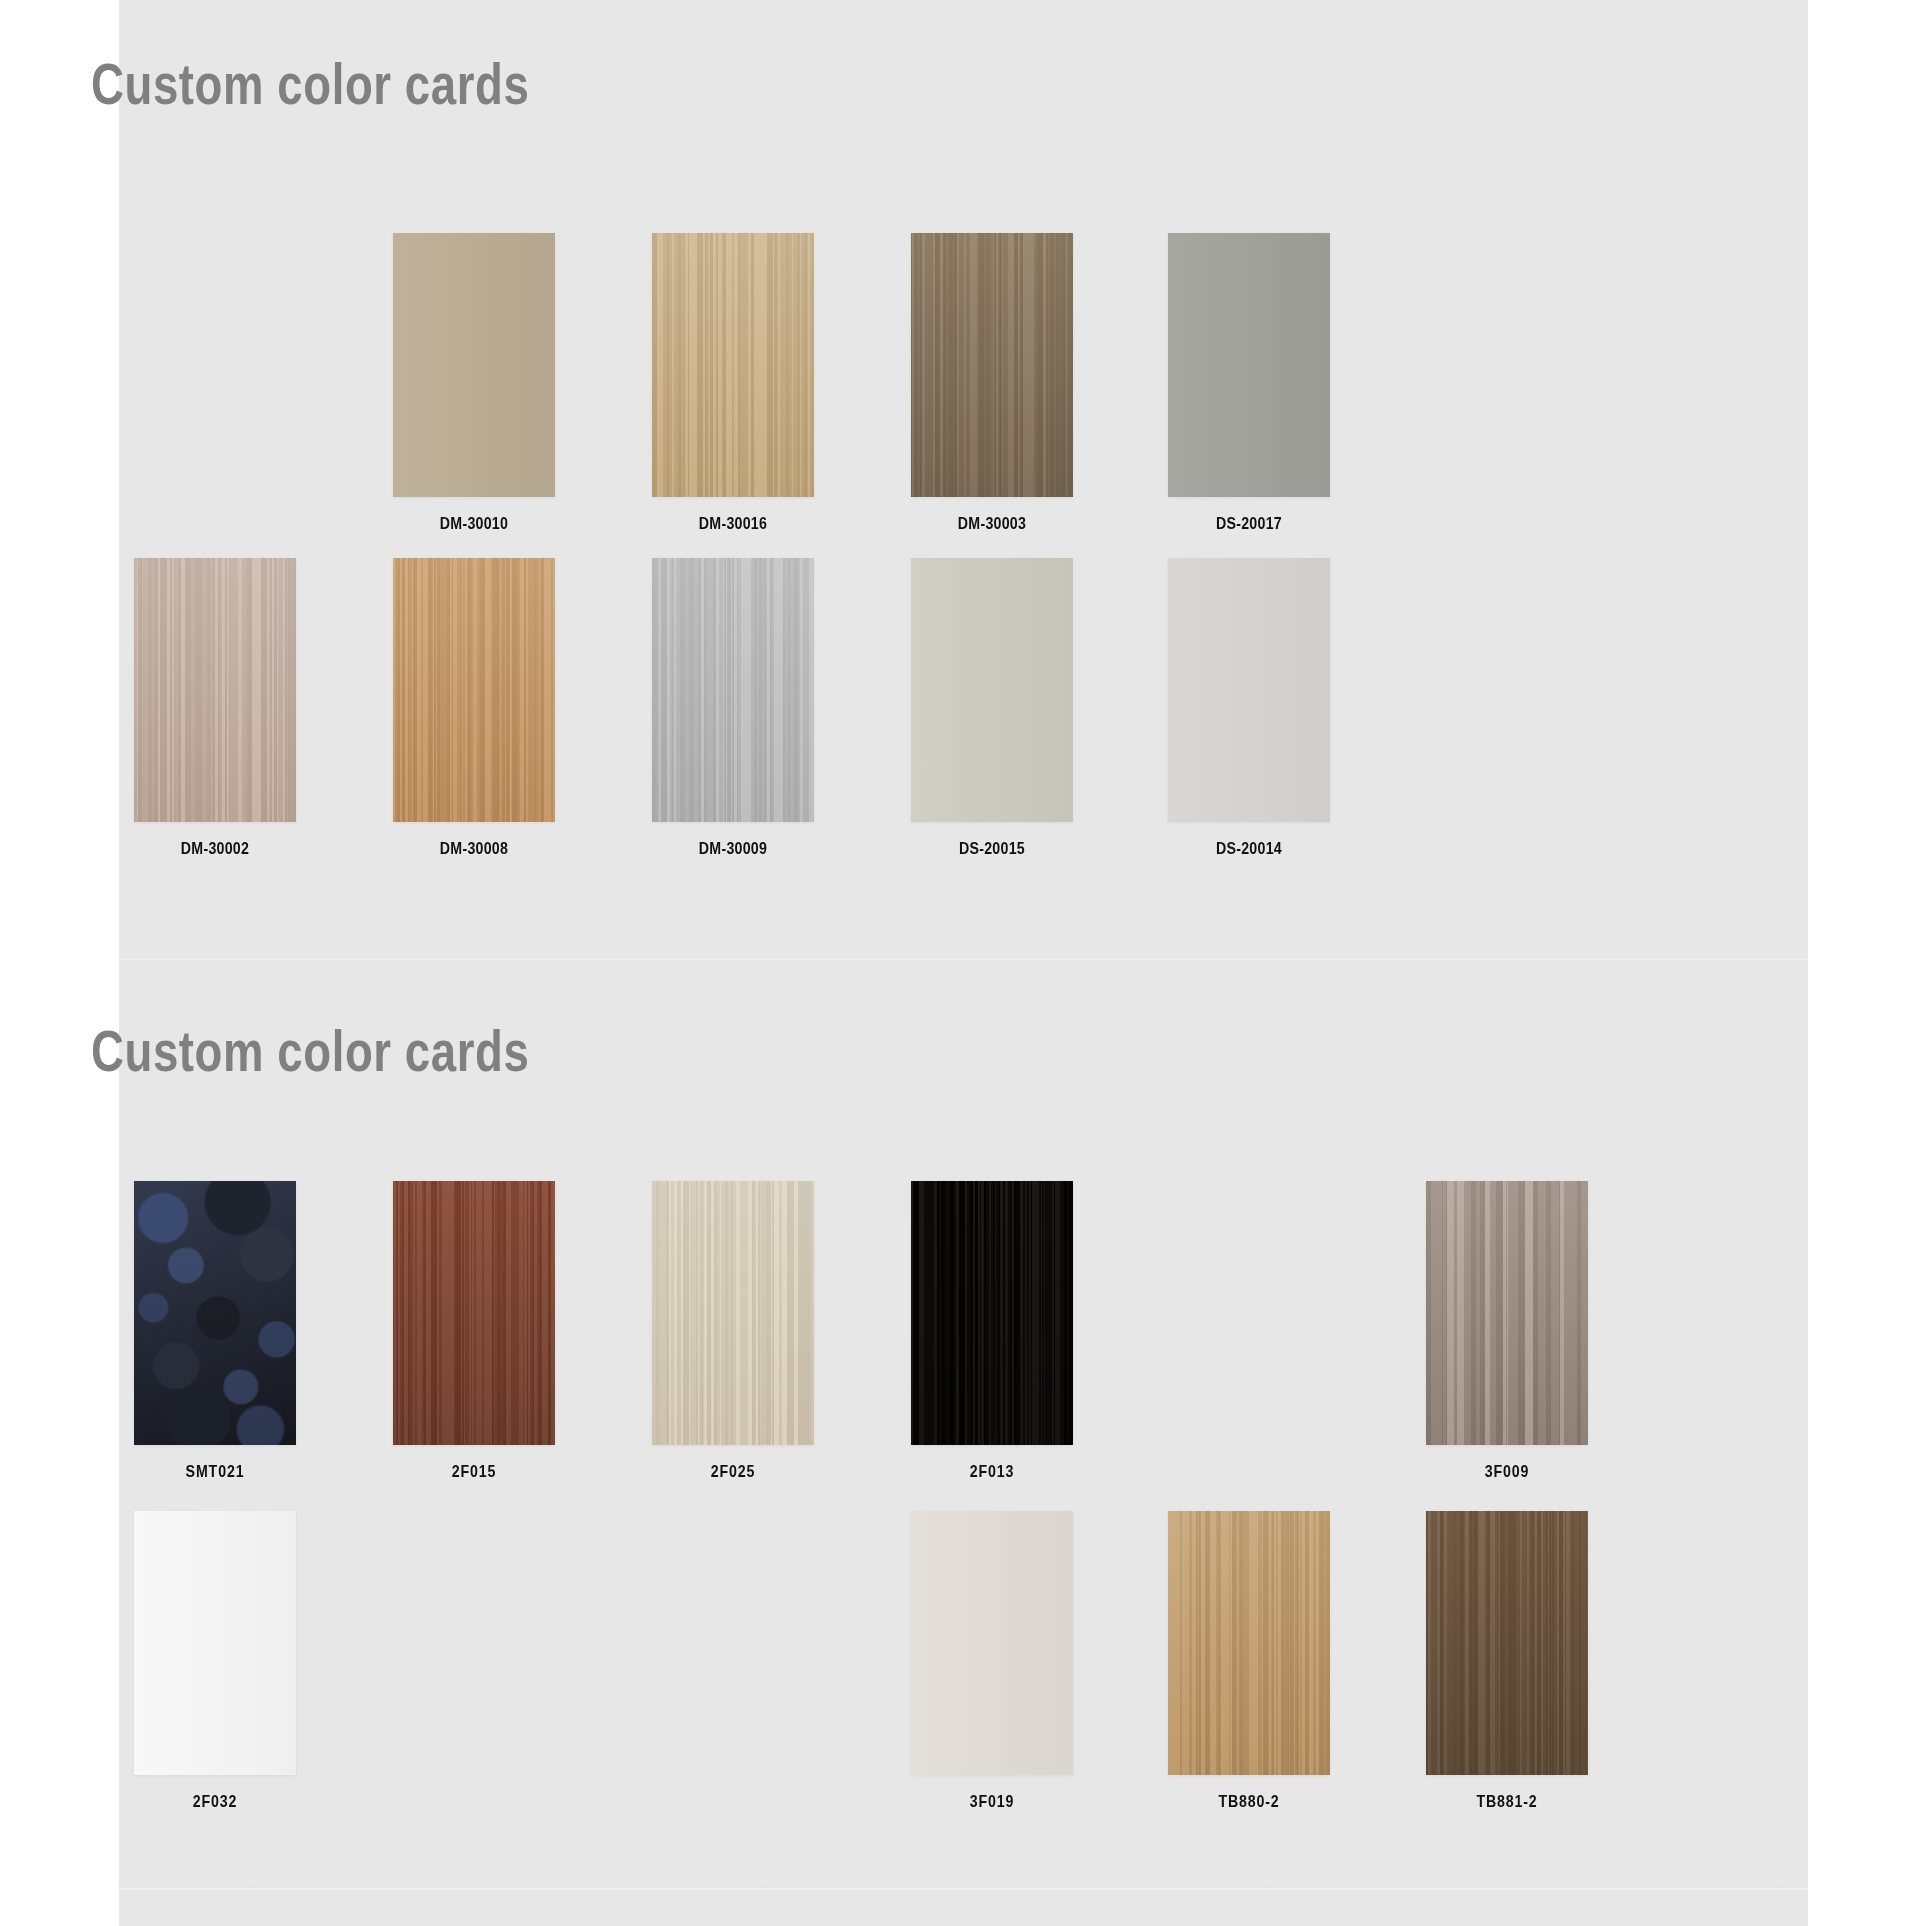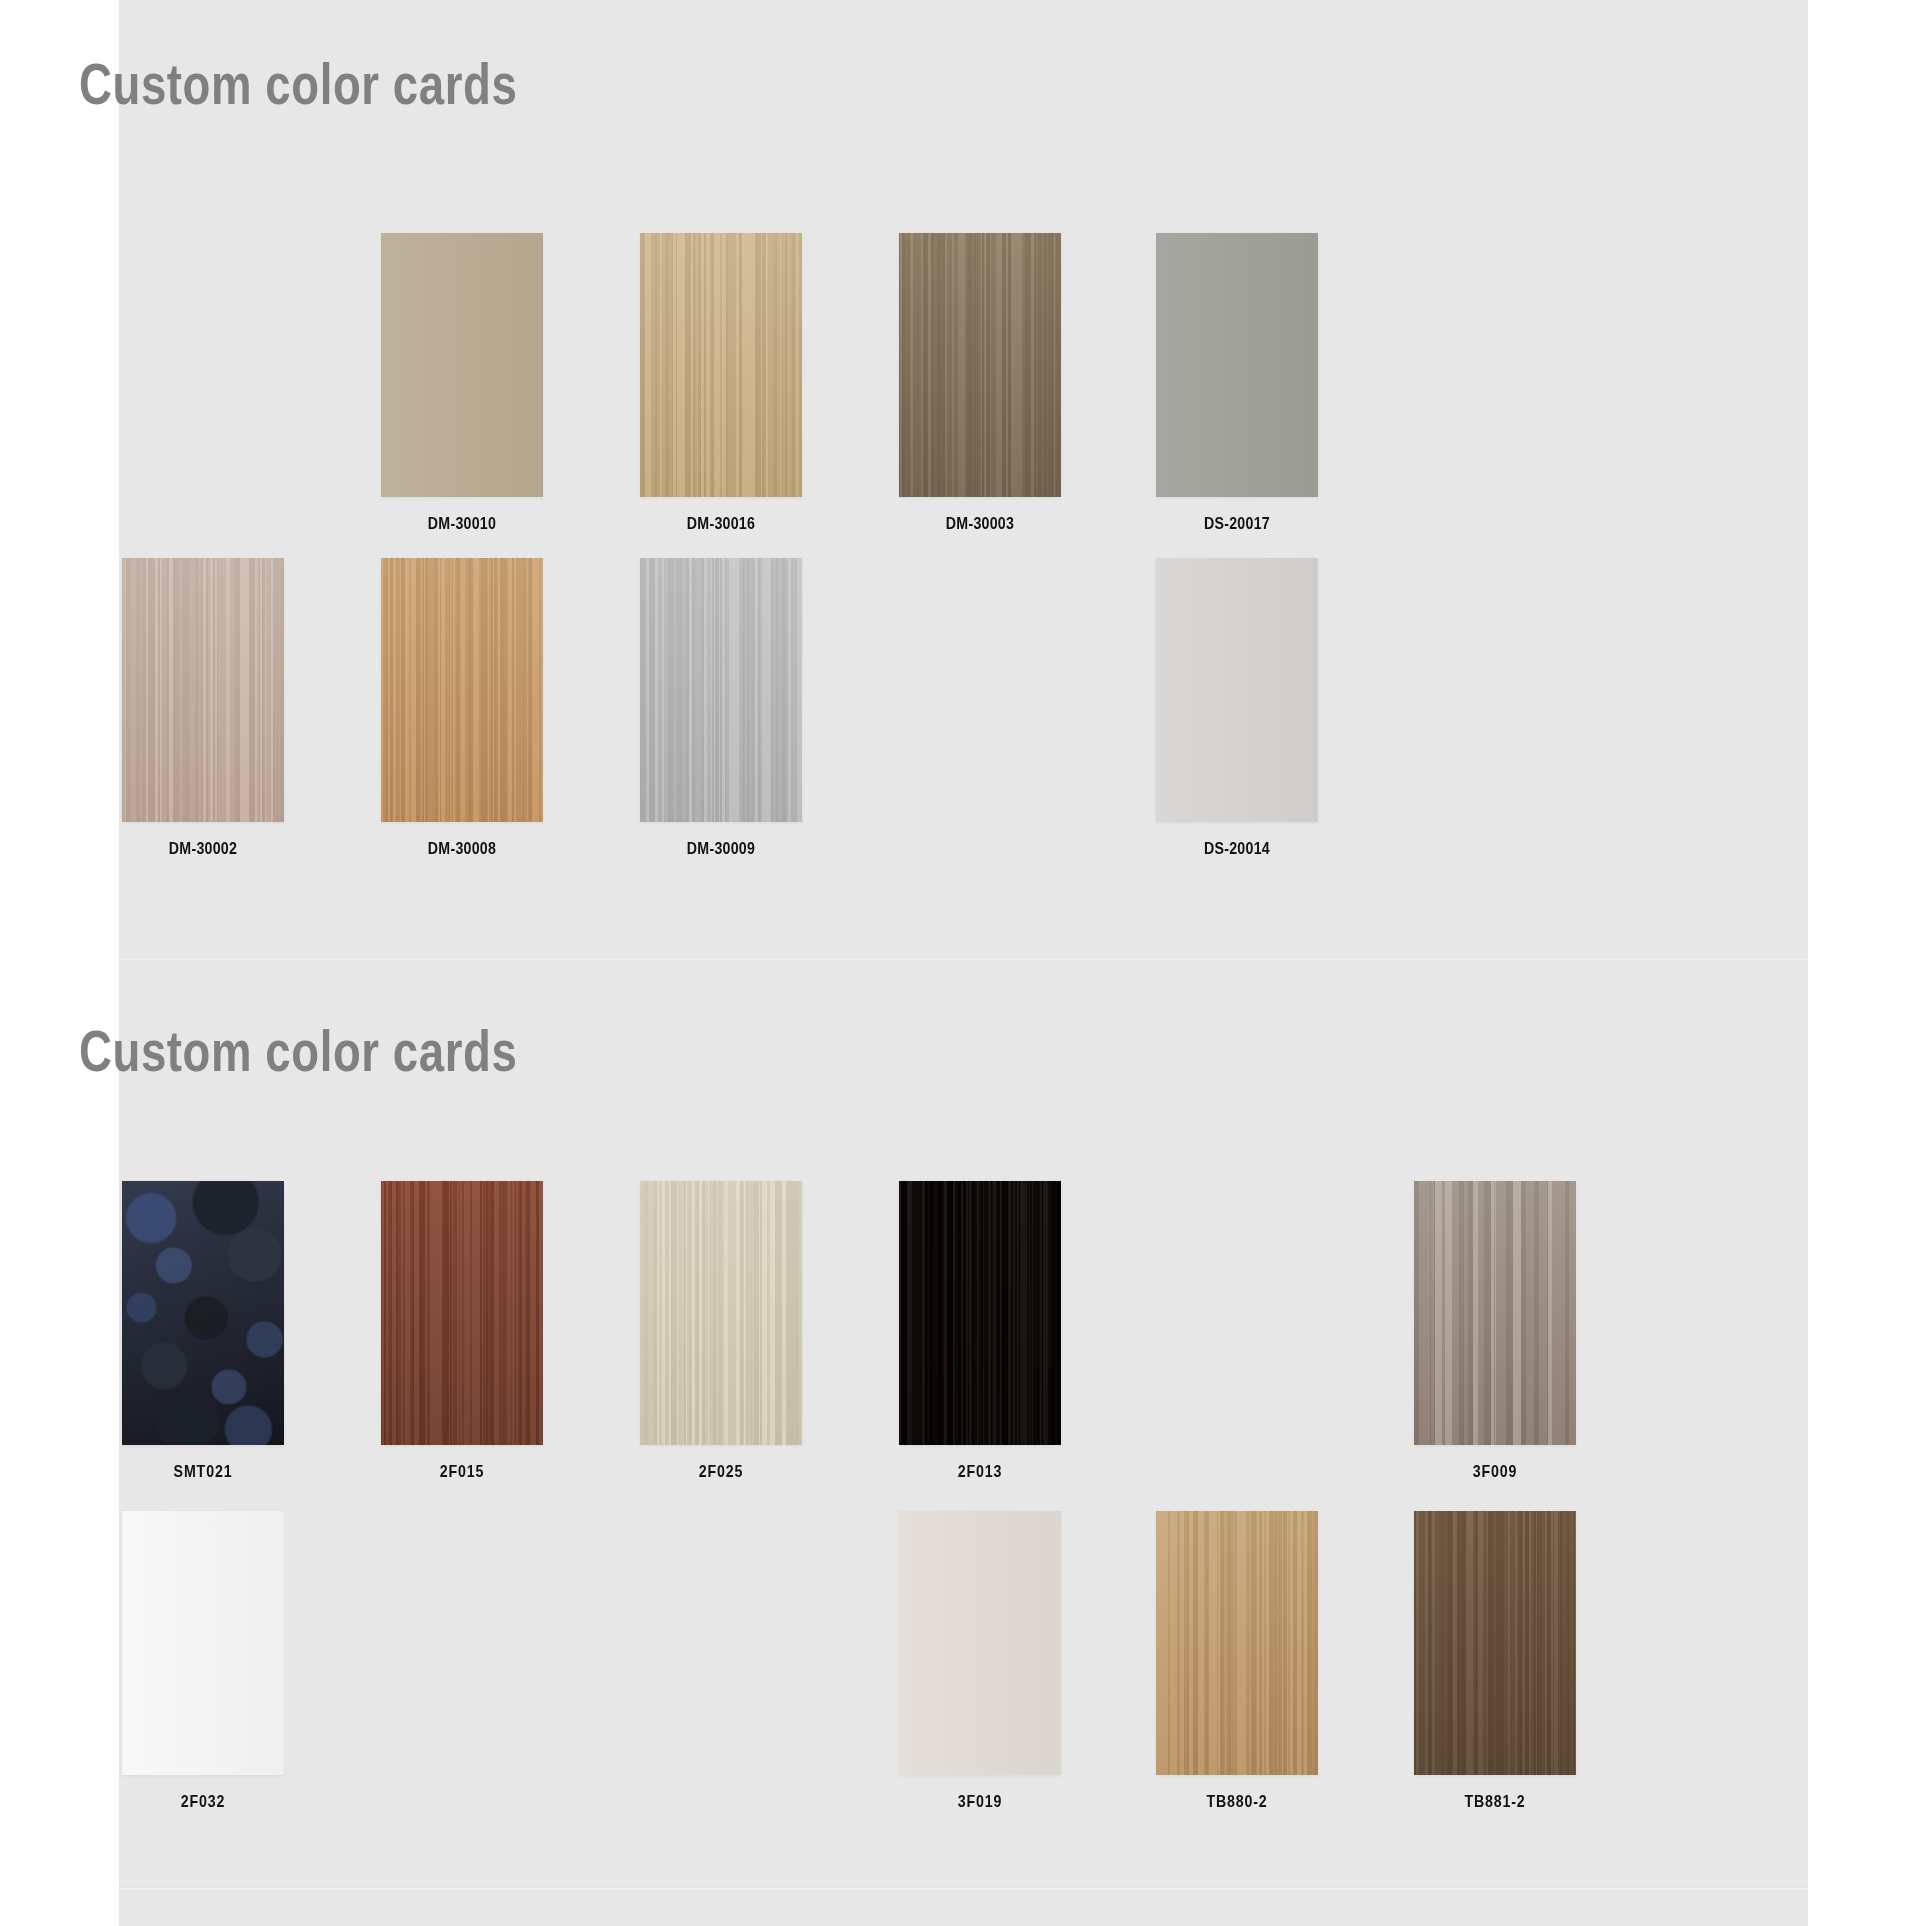--- a/index.html
+++ b/index.html
@@ -23,21 +23,21 @@
     position: absolute;
     left: 119px;
     top: 0;
     width: 1689px;
     height: 1926px;
     background: #e7e7e7;
     box-sizing: border-box;
   }
   .section {
     position: absolute;
-    left: 0;
+    left: 12px;
     width: 1689px;
     box-sizing: border-box;
     text-decoration: underline;
   }
   #section-0 { top: 0px;    height: 960px; }
   #section-1 { top: 960px; height: 930px; }
 
   .divider {
     position: absolute;
     left: 119px;
@@ -163,20 +163,26 @@
               <div class="tex" style="background: linear-gradient(rgba(255, 255, 255, 0.1), rgba(0, 0, 0, 0.1)), linear-gradient(to right, rgb(205, 163, 117) 0%, rgb(205, 163, 117) 1.05%, rgb(192, 150, 104) 1.05%, rgb(192, 150, 104) 2.7%, rgb(185, 143, 97) 2.7%, rgb(185, 143, 97) 4.02%, rgb(205, 163, 117) 4.02%, rgb(205, 163, 117) 5.37%, rgb(185, 143, 97) 5.37%, rgb(185, 143, 97) 7.33%, rgb(205, 163, 117) 7.33%, rgb(205, 163, 117) 9.17%, rgb(185, 143, 97) 9.17%, rgb(185, 143, 97) 9.75%, rgb(192, 150, 104) 9.75%, rgb(192, 150, 104) 11.63%, rgb(205, 163, 117) 11.63%, rgb(205, 163, 117) 12.22%, rgb(185, 143, 97) 12.22%, rgb(185, 143, 97) 13.07%, rgb(185, 143, 97) 13.07%, rgb(185, 143, 97) 15.04%, rgb(205, 163, 117) 15.04%, rgb(205, 163, 117) 16.31%, rgb(205, 163, 117) 16.31%, rgb(205, 163, 117) 17.42%, rgb(192, 150, 104) 17.42%, rgb(192, 150, 104) 18.58%, rgb(205, 163, 117) 18.58%, rgb(205, 163, 117) 19.8%, rgb(205, 163, 117) 19.8%, rgb(205, 163, 117) 21.68%, rgb(185, 143, 97) 21.68%, rgb(185, 143, 97) 23.27%, rgb(185, 143, 97) 23.27%, rgb(185, 143, 97) 24.25%, rgb(192, 150, 104) 24.25%, rgb(192, 150, 104) 24.76%, rgb(205, 163, 117) 24.76%, rgb(205, 163, 117) 25.32%, rgb(185, 143, 97) 25.32%, rgb(185, 143, 97) 26.4%, rgb(205, 163, 117) 26.4%, rgb(205, 163, 117) 27.13%, rgb(185, 143, 97) 27.13%, rgb(185, 143, 97) 28.97%, rgb(192, 150, 104) 28.97%, rgb(192, 150, 104) 31.03%, rgb(192, 150, 104) 31.03%, rgb(192, 150, 104) 32.49%, rgb(192, 150, 104) 32.49%, rgb(192, 150, 104) 33.64%, rgb(185, 143, 97) 33.64%, rgb(185, 143, 97) 34.88%, rgb(205, 163, 117) 34.88%, rgb(205, 163, 117) 36.53%, rgb(185, 143, 97) 36.53%, rgb(185, 143, 97) 37.14%, rgb(205, 163, 117) 37.14%, rgb(205, 163, 117) 37.91%, rgb(205, 163, 117) 37.91%, rgb(205, 163, 117) 39.73%, rgb(192, 150, 104) 39.73%, rgb(192, 150, 104) 40.51%, rgb(192, 150, 104) 40.51%, rgb(192, 150, 104) 41.67%, rgb(185, 143, 97) 41.67%, rgb(185, 143, 97) 42.58%, rgb(205, 163, 117) 42.58%, rgb(205, 163, 117) 43.15%, rgb(192, 150, 104) 43.15%, rgb(192, 150, 104) 44.52%, rgb(205, 163, 117) 44.52%, rgb(205, 163, 117) 45.57%, rgb(192, 150, 104) 45.57%, rgb(192, 150, 104) 46.11%, rgb(185, 143, 97) 46.11%, rgb(185, 143, 97) 48.02%, rgb(192, 150, 104) 48.02%, rgb(192, 150, 104) 49.19%, rgb(205, 163, 117) 49.19%, rgb(205, 163, 117) 50.38%, rgb(205, 163, 117) 50.38%, rgb(205, 163, 117) 52.12%, rgb(192, 150, 104) 52.12%, rgb(192, 150, 104) 53.94%, rgb(185, 143, 97) 53.94%, rgb(185, 143, 97) 55.41%, rgb(185, 143, 97) 55.41%, rgb(185, 143, 97) 56.77%, rgb(205, 163, 117) 56.77%, rgb(205, 163, 117) 58.69%, rgb(205, 163, 117) 58.69%, rgb(205, 163, 117) 60.61%, rgb(192, 150, 104) 60.61%, rgb(192, 150, 104) 61.94%, rgb(185, 143, 97) 61.94%, rgb(185, 143, 97) 63.94%, rgb(185, 143, 97) 63.94%, rgb(185, 143, 97) 65.4%, rgb(192, 150, 104) 65.4%, rgb(192, 150, 104) 65.97%, rgb(205, 163, 117) 65.97%, rgb(205, 163, 117) 66.97%, rgb(192, 150, 104) 66.97%, rgb(192, 150, 104) 67.61%, rgb(185, 143, 97) 67.61%, rgb(185, 143, 97) 68.83%, rgb(205, 163, 117) 68.83%, rgb(205, 163, 117) 69.88%, rgb(185, 143, 97) 69.88%, rgb(185, 143, 97) 71.45%, rgb(192, 150, 104) 71.45%, rgb(192, 150, 104) 72.06%, rgb(205, 163, 117) 72.06%, rgb(205, 163, 117) 73.15%, rgb(185, 143, 97) 73.15%, rgb(185, 143, 97) 74.76%, rgb(185, 143, 97) 74.76%, rgb(185, 143, 97) 75.63%, rgb(185, 143, 97) 75.63%, rgb(185, 143, 97) 77.28%, rgb(192, 150, 104) 77.28%, rgb(192, 150, 104) 78.55%, rgb(205, 163, 117) 78.55%, rgb(205, 163, 117) 79.49%, rgb(205, 163, 117) 79.49%, rgb(205, 163, 117) 81.15%, rgb(185, 143, 97) 81.15%, rgb(185, 143, 97) 82.24%, rgb(205, 163, 117) 82.24%, rgb(205, 163, 117) 83.6%, rgb(192, 150, 104) 83.6%, rgb(192, 150, 104) 85.24%, rgb(192, 150, 104) 85.24%, rgb(192, 150, 104) 86.86%, rgb(192, 150, 104) 86.86%, rgb(192, 150, 104) 87.9%, rgb(185, 143, 97) 87.9%, rgb(185, 143, 97) 88.46%, rgb(192, 150, 104) 88.46%, rgb(192, 150, 104) 90.23%, rgb(205, 163, 117) 90.23%, rgb(205, 163, 117) 90.77%, rgb(192, 150, 104) 90.77%, rgb(192, 150, 104) 91.29%, rgb(185, 143, 97) 91.29%, rgb(185, 143, 97) 93.37%, rgb(205, 163, 117) 93.37%, rgb(205, 163, 117) 95.34%, rgb(205, 163, 117) 95.34%, rgb(205, 163, 117) 97.41%, rgb(192, 150, 104) 97.41%, rgb(192, 150, 104) 98.9%, rgb(205, 163, 117) 98.9%, rgb(205, 163, 117) 99.98%, rgb(192, 150, 104) 99.98%, rgb(192, 150, 104) 100%) rgb(196, 154, 108); background-blend-mode: overlay, normal;"></div>
             </div>
             <div class="swatch-label tight">DM-30008</div>
           </div>
           <div class="swatch-cell c2">
             <div class="swatch" style="background: rgb(187, 187, 187);">
               <div class="tex" style="background: linear-gradient(rgba(255, 255, 255, 0.1), rgba(0, 0, 0, 0.1)), linear-gradient(to right, rgb(176, 176, 176) 0%, rgb(176, 176, 176) 0.53%, rgb(176, 176, 176) 0.53%, rgb(176, 176, 176) 1.43%, rgb(176, 176, 176) 1.43%, rgb(176, 176, 176) 2.88%, rgb(183, 183, 183) 2.88%, rgb(183, 183, 183) 4.22%, rgb(196, 196, 196) 4.22%, rgb(196, 196, 196) 5.63%, rgb(176, 176, 176) 5.63%, rgb(176, 176, 176) 7.35%, rgb(176, 176, 176) 7.35%, rgb(176, 176, 176) 9.13%, rgb(196, 196, 196) 9.13%, rgb(196, 196, 196) 10.85%, rgb(183, 183, 183) 10.85%, rgb(183, 183, 183) 12.29%, rgb(176, 176, 176) 12.29%, rgb(176, 176, 176) 13.07%, rgb(183, 183, 183) 13.07%, rgb(183, 183, 183) 13.85%, rgb(196, 196, 196) 13.85%, rgb(196, 196, 196) 15%, rgb(183, 183, 183) 15%, rgb(183, 183, 183) 17.08%, rgb(176, 176, 176) 17.08%, rgb(176, 176, 176) 17.79%, rgb(176, 176, 176) 17.79%, rgb(176, 176, 176) 19.15%, rgb(176, 176, 176) 19.15%, rgb(176, 176, 176) 20.57%, rgb(183, 183, 183) 20.57%, rgb(183, 183, 183) 22.61%, rgb(176, 176, 176) 22.61%, rgb(176, 176, 176) 23.65%, rgb(176, 176, 176) 23.65%, rgb(176, 176, 176) 24.56%, rgb(176, 176, 176) 24.56%, rgb(176, 176, 176) 25.08%, rgb(176, 176, 176) 25.08%, rgb(176, 176, 176) 25.79%, rgb(183, 183, 183) 25.79%, rgb(183, 183, 183) 26.88%, rgb(183, 183, 183) 26.88%, rgb(183, 183, 183) 28.36%, rgb(176, 176, 176) 28.36%, rgb(176, 176, 176) 29.24%, rgb(176, 176, 176) 29.24%, rgb(176, 176, 176) 30.14%, rgb(196, 196, 196) 30.14%, rgb(196, 196, 196) 30.78%, rgb(196, 196, 196) 30.78%, rgb(196, 196, 196) 31.29%, rgb(196, 196, 196) 31.29%, rgb(196, 196, 196) 32.18%, rgb(176, 176, 176) 32.18%, rgb(176, 176, 176) 33.92%, rgb(183, 183, 183) 33.92%, rgb(183, 183, 183) 35.65%, rgb(183, 183, 183) 35.65%, rgb(183, 183, 183) 37.22%, rgb(183, 183, 183) 37.22%, rgb(183, 183, 183) 37.73%, rgb(176, 176, 176) 37.73%, rgb(176, 176, 176) 39.59%, rgb(196, 196, 196) 39.59%, rgb(196, 196, 196) 41.46%, rgb(183, 183, 183) 41.46%, rgb(183, 183, 183) 42.16%, rgb(183, 183, 183) 42.16%, rgb(183, 183, 183) 43.61%, rgb(196, 196, 196) 43.61%, rgb(196, 196, 196) 44.35%, rgb(176, 176, 176) 44.35%, rgb(176, 176, 176) 45.57%, rgb(196, 196, 196) 45.57%, rgb(196, 196, 196) 46.59%, rgb(176, 176, 176) 46.59%, rgb(176, 176, 176) 48.49%, rgb(196, 196, 196) 48.49%, rgb(196, 196, 196) 49.52%, rgb(176, 176, 176) 49.52%, rgb(176, 176, 176) 50.62%, rgb(196, 196, 196) 50.62%, rgb(196, 196, 196) 51.72%, rgb(196, 196, 196) 51.72%, rgb(196, 196, 196) 52.35%, rgb(176, 176, 176) 52.35%, rgb(176, 176, 176) 52.99%, rgb(183, 183, 183) 52.99%, rgb(183, 183, 183) 55.06%, rgb(196, 196, 196) 55.06%, rgb(196, 196, 196) 55.63%, rgb(196, 196, 196) 55.63%, rgb(196, 196, 196) 57.4%, rgb(196, 196, 196) 57.4%, rgb(196, 196, 196) 57.92%, rgb(196, 196, 196) 57.92%, rgb(196, 196, 196) 59.31%, rgb(196, 196, 196) 59.31%, rgb(196, 196, 196) 61.12%, rgb(183, 183, 183) 61.12%, rgb(183, 183, 183) 62.92%, rgb(176, 176, 176) 62.92%, rgb(176, 176, 176) 64.95%, rgb(183, 183, 183) 64.95%, rgb(183, 183, 183) 66.26%, rgb(176, 176, 176) 66.26%, rgb(176, 176, 176) 67.9%, rgb(183, 183, 183) 67.9%, rgb(183, 183, 183) 69.29%, rgb(176, 176, 176) 69.29%, rgb(176, 176, 176) 70.09%, rgb(183, 183, 183) 70.09%, rgb(183, 183, 183) 70.68%, rgb(196, 196, 196) 70.68%, rgb(196, 196, 196) 72.31%, rgb(196, 196, 196) 72.31%, rgb(196, 196, 196) 73.1%, rgb(176, 176, 176) 73.1%, rgb(176, 176, 176) 73.87%, rgb(183, 183, 183) 73.87%, rgb(183, 183, 183) 75.55%, rgb(196, 196, 196) 75.55%, rgb(196, 196, 196) 77.39%, rgb(196, 196, 196) 77.39%, rgb(196, 196, 196) 78.49%, rgb(196, 196, 196) 78.49%, rgb(196, 196, 196) 80.57%, rgb(176, 176, 176) 80.57%, rgb(176, 176, 176) 81.85%, rgb(176, 176, 176) 81.85%, rgb(176, 176, 176) 82.38%, rgb(183, 183, 183) 82.38%, rgb(183, 183, 183) 84.12%, rgb(176, 176, 176) 84.12%, rgb(176, 176, 176) 85.36%, rgb(183, 183, 183) 85.36%, rgb(183, 183, 183) 86.55%, rgb(183, 183, 183) 86.55%, rgb(183, 183, 183) 87.76%, rgb(176, 176, 176) 87.76%, rgb(176, 176, 176) 88.4%, rgb(176, 176, 176) 88.4%, rgb(176, 176, 176) 90.42%, rgb(183, 183, 183) 90.42%, rgb(183, 183, 183) 91.44%, rgb(196, 196, 196) 91.44%, rgb(196, 196, 196) 93.08%, rgb(183, 183, 183) 93.08%, rgb(183, 183, 183) 95.03%, rgb(183, 183, 183) 95.03%, rgb(183, 183, 183) 96.73%, rgb(196, 196, 196) 96.73%, rgb(196, 196, 196) 98.28%, rgb(196, 196, 196) 98.28%, rgb(196, 196, 196) 99.78%, rgb(196, 196, 196) 99.78%, rgb(196, 196, 196) 100%) rgb(187, 187, 187); background-blend-mode: overlay, normal;"></div>
             </div>
             <div class="swatch-label tight">DM-30009</div>
           </div>
+          <div class="swatch-cell c3">
+            <div class="swatch" style="background: rgb(204, 204, 191);">
+              <div class="tex" style="background: linear-gradient(to right, rgba(255, 255, 255, 0.06), rgba(0, 0, 0, 0.035)) rgb(204, 204, 191);"></div>
+            </div>
+            <div class="swatch-label tight">DS-20015</div>
+          </div>
           <div class="swatch-cell c4">
             <div class="swatch" style="background: rgb(215, 213, 211);">
               <div class="tex" style="background: linear-gradient(to right, rgba(255, 255, 255, 0.06), rgba(0, 0, 0, 0.035)) rgb(215, 213, 211);"></div>
             </div>
             <div class="swatch-label tight">DS-20014</div>
           </div>
         </div>
     </div>
   </div>
 

